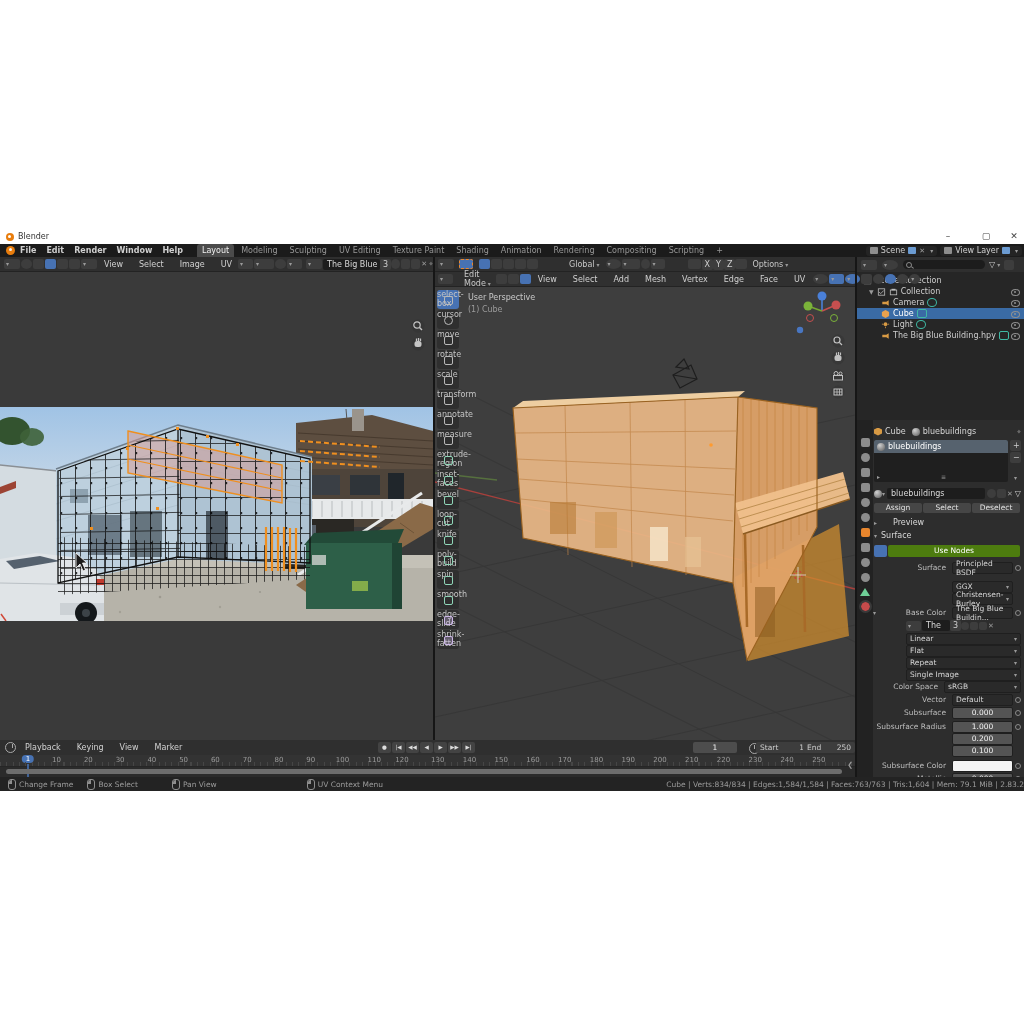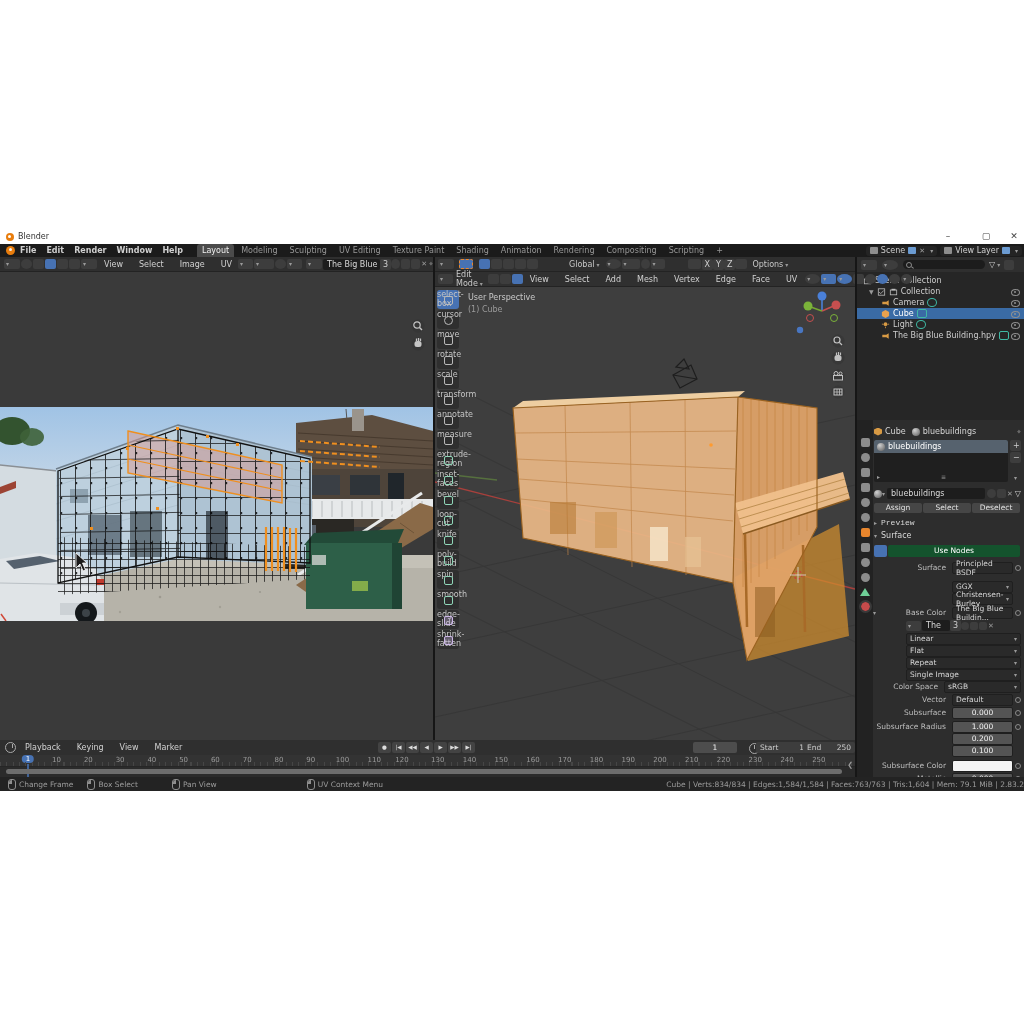--- a/index.html
+++ b/index.html
@@ -70,21 +70,21 @@
   .ptabs i.t-data{background:transparent;width:0;height:0;border-left:5px solid transparent;border-right:5px solid transparent;border-bottom:8px solid #6fcf97;border-radius:0;}
   .ptabs i.t-mat{background:#c54b4b;border-radius:50%;outline:2px solid #3a3a3a;}
   .prow{position:absolute;left:17px;right:3px;height:11px;display:flex;align-items:center;}
   .plabel{width:72px;text-align:right;padding-right:6px;color:#bdbdbd;font-size:7.5px;flex:none;}
   .pfield{flex:1;background:#2a2a2a;border:1px solid #1f1f1f;border-radius:2px;height:10px;display:flex;align-items:center;justify-content:space-between;padding:0 3px;color:#d6d6d6;font-size:7.5px;}
   .pfield.val{background:#545454;justify-content:center;color:#f2f2f2;}
   .pfield.white{background:#f4f4f4;}
   .nodedot{width:4px;height:4px;border:1px solid #8a8a8a;border-radius:50%;margin-left:2px;flex:none;}
   .caret{color:#9a9a9a;font-size:6px;}
   .pbtn{flex:1;background:#464646;border-radius:2px;height:10px;text-align:center;color:#e2e2e2;font-size:7.5px;line-height:10px;margin-right:1px;}
-  .bluebtn{background:#14532d;color:#fff;}
+  .bluebtn{background:#4d7c0f;color:#fff;}
   .sphere-ico{width:8px;height:8px;border-radius:50%;background:radial-gradient(circle at 35% 30%,#cfcfcf,#5a5a5a);flex:none;}
   .cube-ico{width:8px;height:8px;background:#d89a44;clip-path:polygon(50% 0,100% 25%,100% 75%,50% 100%,0 75%,0 25%);flex:none;}
   
   .timeline{position:absolute;left:0;top:510px;width:855px;height:37px;background:#2b2b2b;}
   .tl-head{position:absolute;left:0;top:0;right:0;height:15px;background:#2f2f2f;display:flex;align-items:center;}
   .clock{width:9px;height:9px;border:1px solid #aaa;border-radius:50%;margin:0 3px 0 5px;position:relative;}
   .clock::after{content:"";position:absolute;left:4px;top:1px;width:1px;height:4px;background:#aaa;}
   .tl-ctrl{display:flex;gap:1px;position:absolute;left:378px;top:2px;}
   .tl-ctrl span{background:#434343;border-radius:2px;min-width:11px;height:11px;color:#ddd;font-size:5.5px;line-height:11px;text-align:center;padding:0 1px;}
   .tl-field{position:absolute;top:2px;height:11px;background:#4d4d4d;border-radius:2px;color:#f0f0f0;font-size:7.5px;display:flex;align-items:center;justify-content:center;}
@@ -310,21 +310,21 @@
       <span class="xico">✕</span>
       <span class="lbl" style="margin-left:2px;">▽</span>
     </div>
     <div class="prow" style="top:82px;">
       <span class="pbtn">Assign</span>
       <span class="pbtn">Select</span>
       <span class="pbtn">Deselect</span>
     </div>
     <div class="prow" style="top:97px;">
       <span class="caret">▸</span>
-        <span style="margin-left:4px;color:#d8d8d8;font-family:Liberation Mono, monospace;">Preview</span>
+        <span style="margin-left:16px;color:#d8d8d8;">Preview</span>
     </div>
     <div class="prow" style="top:110px;">
       <span class="caret">▾</span>
         <span style="margin-left:4px;color:#d8d8d8;">Surface</span>
     </div>
     <div class="prow" style="top:124px;height:13px;">
       <span class="tbtn blue" style="width:13px;height:12px;"></span>
       <span class="pbtn bluebtn" style="height:12px;line-height:12px;">Use Nodes</span>
     </div>
     <div class="prow" style="top:142px;">
@@ -613,21 +613,21 @@
       <circle cx="10" cy="26" r="6.5" fill="#33333388"></circle>
       <rect x="6.5" y="23" width="7" height="6" rx="2.5" fill="#c5c5c5"></rect>
       <line x1="8.5" y1="23" x2="8.5" y2="20.5" stroke="#c5c5c5" stroke-width="1.3"></line>
       <line x1="10.5" y1="23" x2="10.5" y2="20" stroke="#c5c5c5" stroke-width="1.3"></line>
       <line x1="12.5" y1="23" x2="12.5" y2="20.5" stroke="#c5c5c5" stroke-width="1.3"></line>
     </svg>
   </div>
 
   <div class="hrow" style="left:435px;top:42px;width:420px;background:#303030;">
     <span class="tbtn dd" style="width:15px;margin-left:3px;"></span>
-    <span class="lbl dd" style="margin-left:2px;">Edit Mode</span>
+    <span class="lbl dd" style="margin-left:10px;">Edit Mode</span>
     <span class="tbtn" style="margin-left:5px;"></span>
     <span class="tbtn"></span>
     <span class="tbtn blue"></span>
     <div class="hmenu">
         <span>View</span>
         <span>Select</span>
         <span>Add</span>
         <span>Mesh</span>
         <span>Vertex</span>
         <span>Edge</span>

